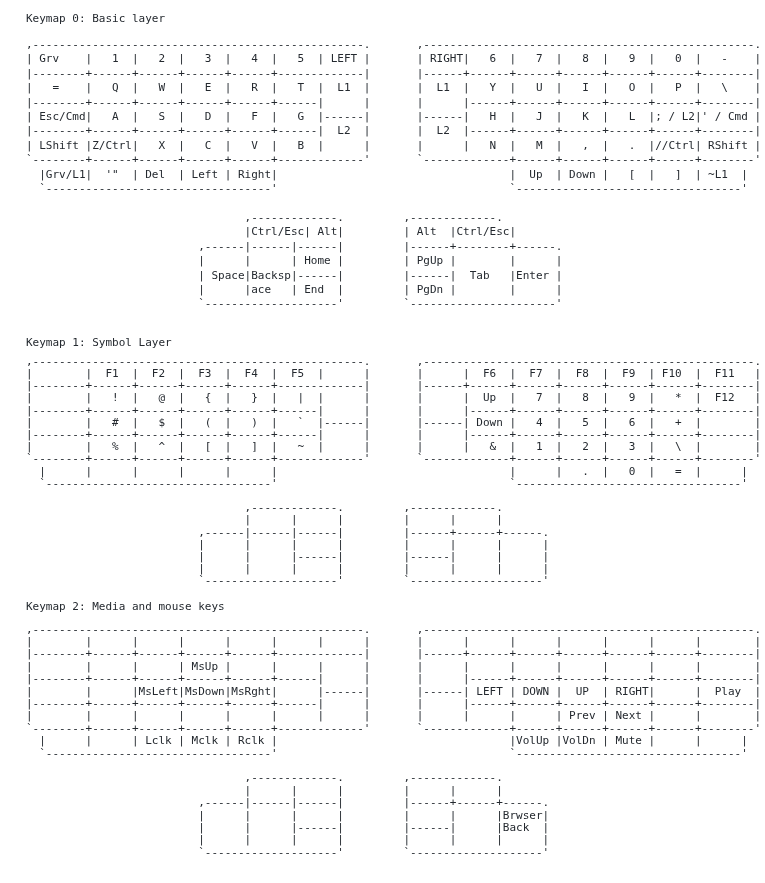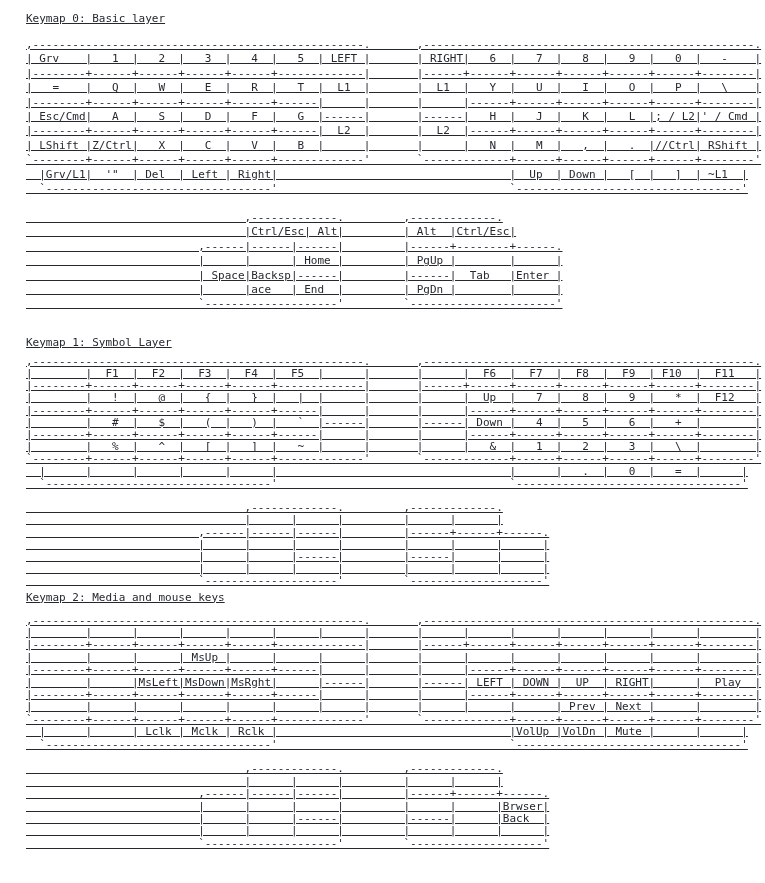--- a/index.html
+++ b/index.html
@@ -9,36 +9,35 @@
   }
   body {
     width: 765px;
     height: 883px;
     overflow: hidden;
     font-family: "DejaVu Sans Mono", "Liberation Mono", monospace;
     color: #24292f;
   }
   .doc {
     padding: 12px 16px 0 26px;
-    text-decoration: underline;
   }
   .km-title {
     font-size: 11px;
     line-height: 13px;
     white-space: pre;
   }
   pre.km-art {
     font-size: 11px;
     margin: 0;
     white-space: pre;
   }
   .km0 .km-art { line-height: 14.4px; margin-top: 13px; }
   .km1        { margin-top: 24px; }
   .km1 .km-art { line-height: 12.2px; margin-top: 7px; }
-  .km2        { margin-top: 3px; }
+  .km2        { margin-top: 12px; }
   .km2 .km-art { line-height: 12.4px; margin-top: 11px; }
 </style>
 </head>
 <body>
 
 <div class="doc">
 
   <section class="km km0">
     <div class="km-title">Keymap 0: Basic layer</div>
     <pre class="km-art">,--------------------------------------------------.       ,--------------------------------------------------.

